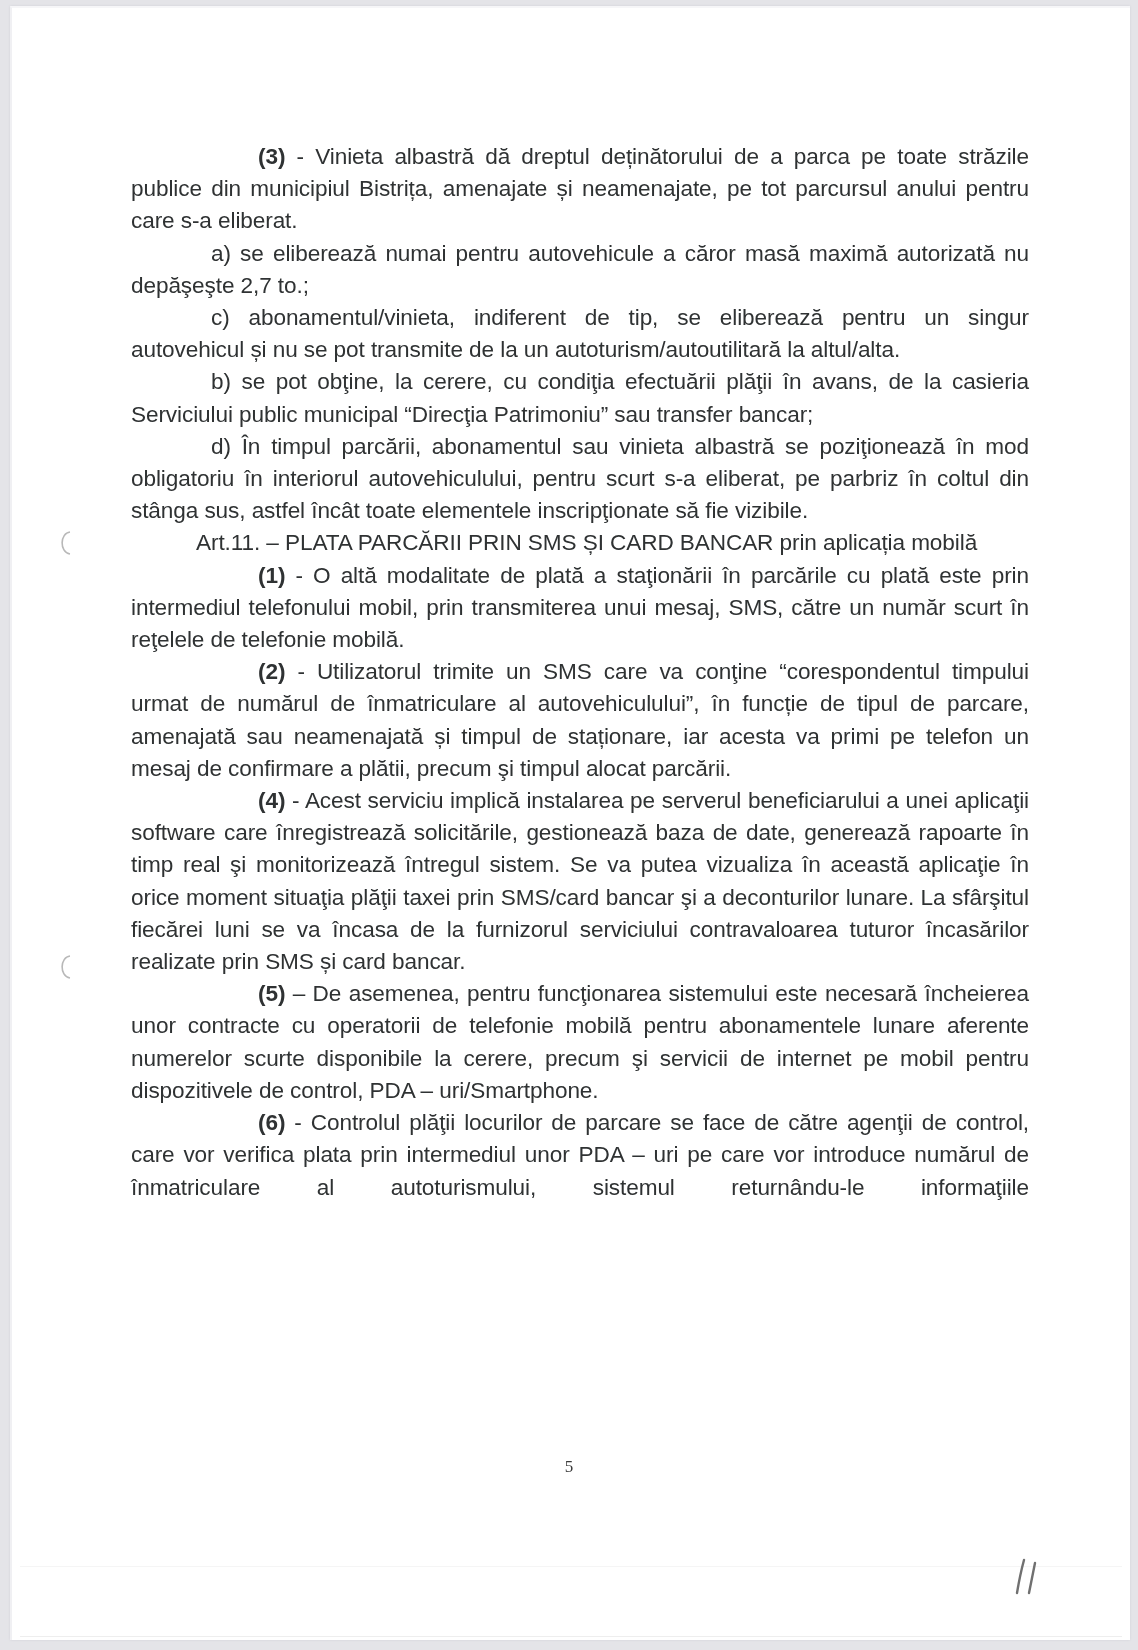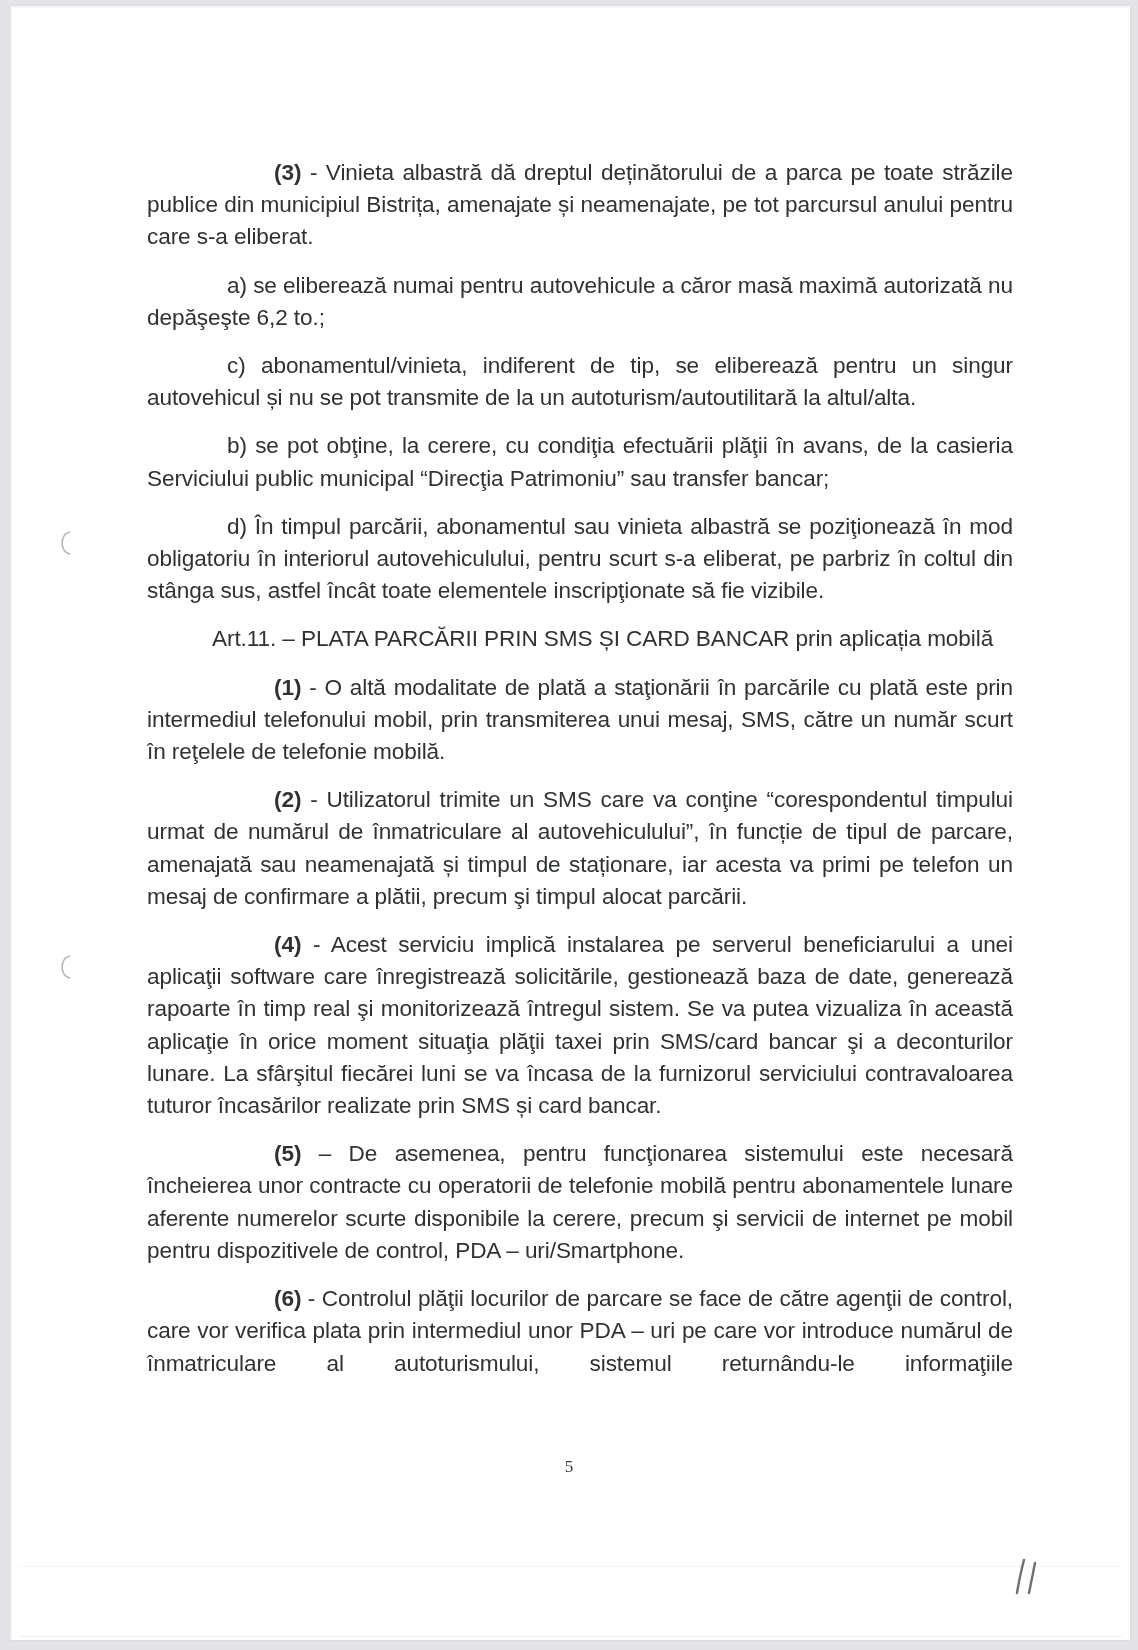--- a/index.html
+++ b/index.html
@@ -18,21 +18,21 @@
     border-left: 2px solid #f0f0f3; border-top: 2px solid #f6f6f8;
   }
   .text {
     position: absolute; left: 131px; top: 141px; width: 898px;
     color: #2f3233;
     font-size: 22.6px;
     line-height: 32.2px;
     letter-spacing: -0.1px;
     text-align: justify;
   }
-  .text p { margin: 16px; }
+  .text p { margin: 0; }
   .indent1 { text-indent: 127px; }
   .indent-a { text-indent: 80px; }
   .indent-art { text-indent: 65px; }
   .b { font-weight: bold; }
   .art-title { font-weight: normal; }
   .page-number {
     position: absolute; left: 0; width: 1138px; top: 1457px;
     text-align: center; font-family: "Liberation Serif", serif;
     font-size: 17px; color: #3a3a3a;
   }
@@ -61,21 +61,21 @@
   <svg class="punch" style="left:46px; top:948px;" viewBox="0 0 18 26">
     <path d="M14 2 C4 3, 3 22, 14 24" fill="none" stroke="#b8b8b8" stroke-width="1.6"></path>
   </svg>
 
   <div class="mid-line"></div>
   <div class="bottom-line"></div>
 </div>
 
 <div class="text">
   <p class="indent1"><span class="b">(3)</span><span> - Vinieta albastră dă dreptul deținătorului de a parca pe toate străzile publice din municipiul Bistrița, amenajate și neamenajate, pe tot parcursul anului pentru care s-a eliberat.</span></p>
-  <p class="indent-a">a) se eliberează numai pentru autovehicule a căror masă maximă autorizată nu depăşeşte 6,2 to.;</p>
+  <p class="indent-a">a) se eliberează numai pentru autovehicule a căror masă maximă autorizată nu depăşeşte 2,7 to.;</p>
   <p class="indent-a">c) abonamentul/vinieta, indiferent de tip, se eliberează pentru un singur autovehicul și nu se pot transmite de la un autoturism/autoutilitară la altul/alta.</p>
   <p class="indent-a">b) se pot obţine, la cerere, cu condiţia efectuării plăţii în avans, de la casieria Serviciului public municipal “Direcţia Patrimoniu” sau transfer bancar;</p>
   <p class="indent-a">d) În timpul parcării, abonamentul sau vinieta albastră se poziţionează în mod obligatoriu în interiorul autovehiculului, pentru scurt s-a eliberat, pe parbriz în coltul din stânga sus, astfel încât toate elementele inscripţionate să fie vizibile.</p>
   <p class="indent-art art-title">Art.11. – PLATA PARCĂRII PRIN SMS ȘI CARD BANCAR prin aplicația mobilă</p>
   <p class="indent1"><span class="b">(1)</span><span> - O altă modalitate de plată a staţionării în parcările cu plată este prin intermediul telefonului mobil, prin transmiterea unui mesaj, SMS, către un număr scurt în reţelele de telefonie mobilă.</span></p>
   <p class="indent1"><span class="b">(2)</span><span> - Utilizatorul trimite un SMS care va conţine “corespondentul timpului urmat de numărul de înmatriculare al autovehiculului”, în funcție de tipul de parcare, amenajată sau neamenajată și timpul de staționare, iar acesta va primi pe telefon un mesaj de confirmare a plătii, precum şi timpul alocat parcării.</span></p>
   <p class="indent1"><span class="b">(4)</span><span> - Acest serviciu implică instalarea pe serverul beneficiarului a unei aplicaţii software care înregistrează solicitările, gestionează baza de date, generează rapoarte în timp real şi monitorizează întregul sistem. Se va putea vizualiza în această aplicaţie în orice moment situaţia plăţii taxei prin SMS/card bancar şi a deconturilor lunare. La sfârşitul fiecărei luni se va încasa de la furnizorul serviciului contravaloarea tuturor încasărilor realizate prin SMS și card bancar.</span></p>
   <p class="indent1"><span class="b">(5)</span><span> – De asemenea, pentru funcţionarea sistemului este necesară încheierea unor contracte cu operatorii de telefonie mobilă pentru abonamentele lunare aferente numerelor scurte disponibile la cerere, precum şi servicii de internet pe mobil pentru dispozitivele de control, PDA – uri/Smartphone.</span></p>
   <p class="indent1" style="text-align-last: justify;"><span class="b">(6)</span><span> - Controlul plăţii locurilor de parcare se face de către agenţii de control, care vor verifica plata prin intermediul unor PDA – uri pe care vor introduce numărul de înmatriculare al autoturismului, sistemul returnându-le informaţiile</span></p>
 </div>

